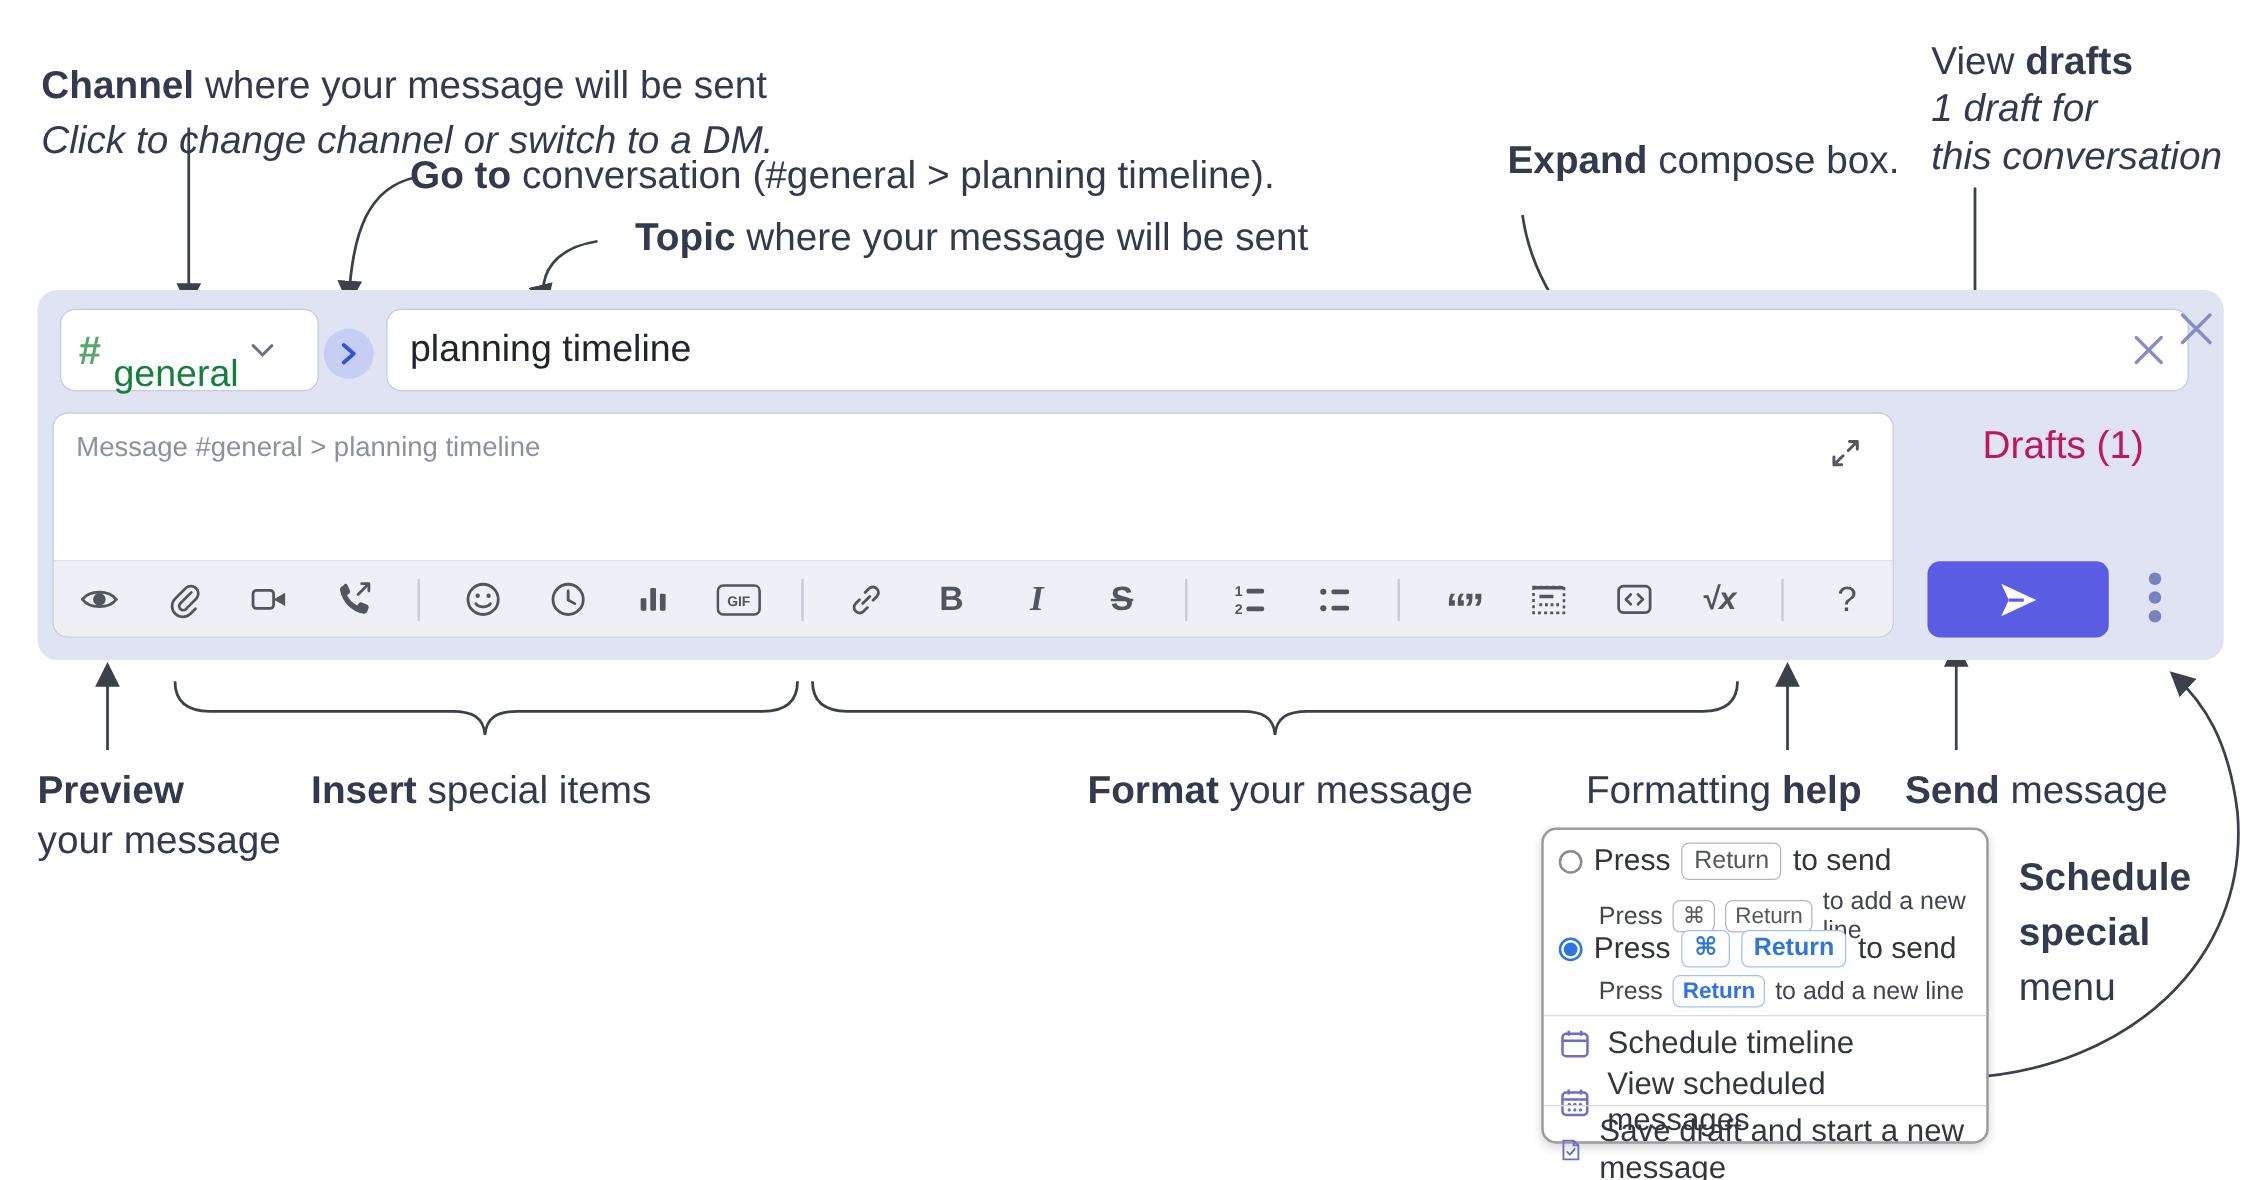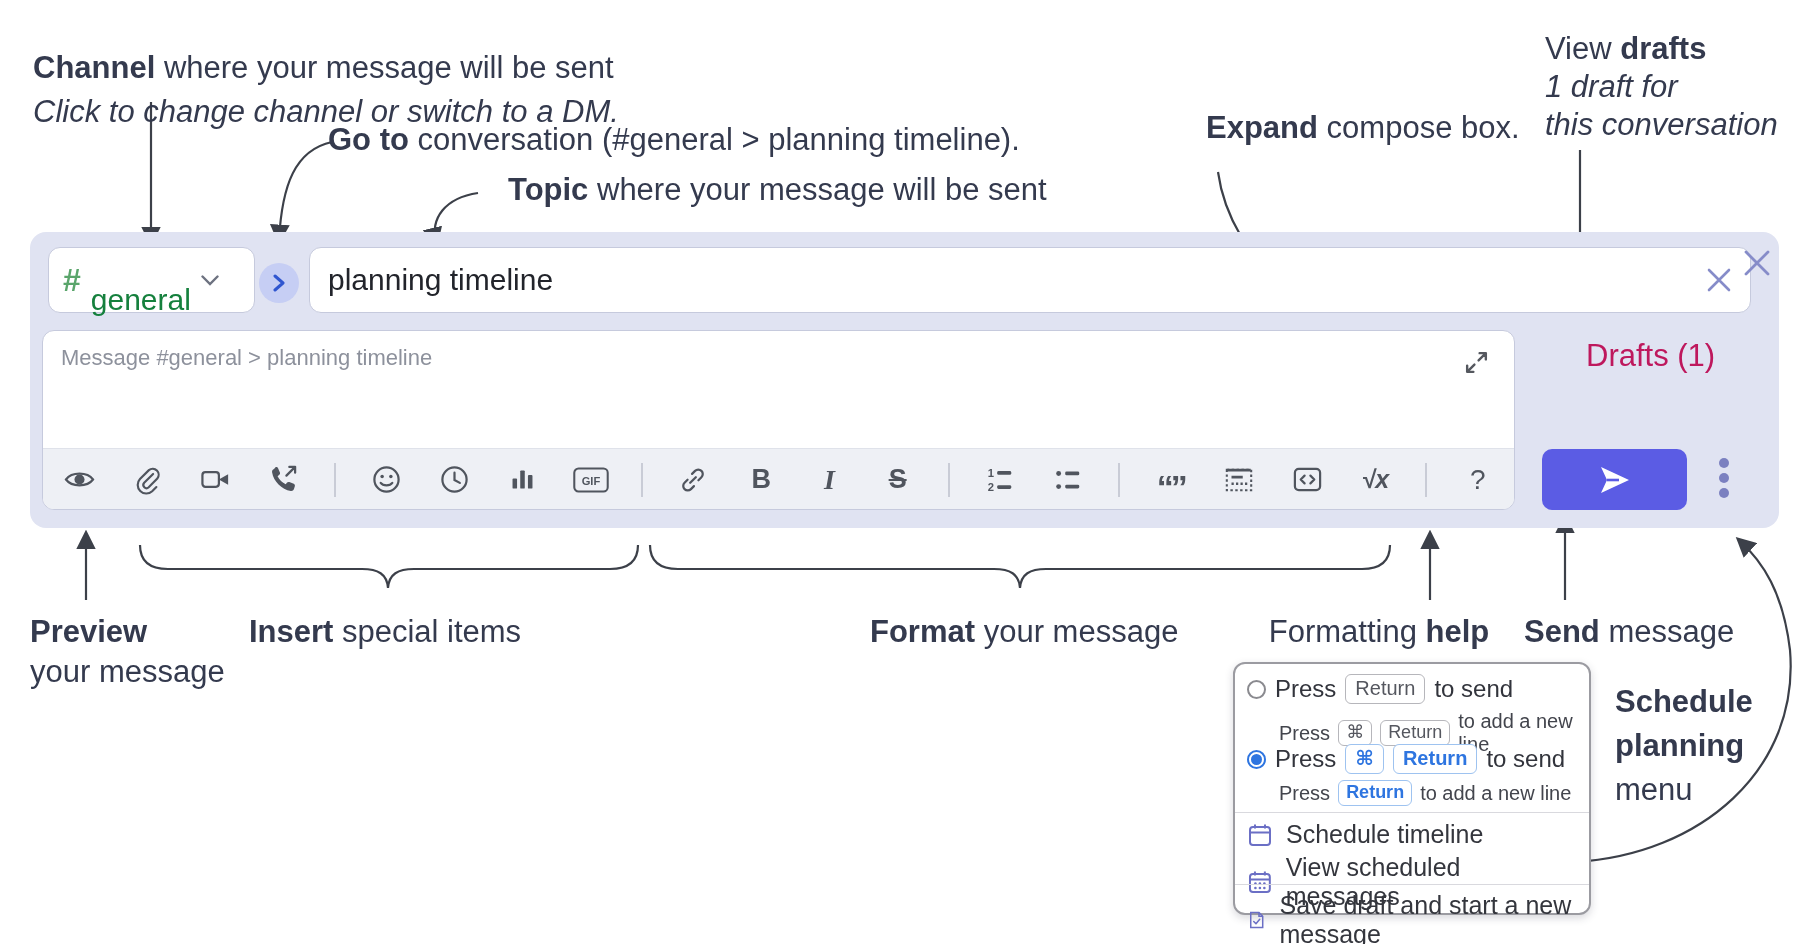--- a/index.html
+++ b/index.html
@@ -273,21 +273,21 @@
 <div class="abs ann" style="left:30px; top:612px;">
   <div><b>Preview</b></div>
   <div>your message</div>
 </div>
 <div class="abs ann ctr" style="left:235px; top:612px; width:300px;"><b>Insert</b><span> special items</span></div>
 <div class="abs ann ctr" style="left:870px; top:612px; width:300px;"><b>Format</b><span> your message</span></div>
 <div class="abs ann ctr" style="left:1267px; top:612px; width:224px;"><span>Formatting </span><b>help</b></div>
 <div class="abs ann ctr" style="left:1524px; top:612px; width:200px;"><b>Send</b><span> message</span></div>
 <div class="abs ann" style="left:1615px; top:680px; line-height:44px;">
   <div><b>Schedule</b></div>
-  <div><b>planning</b></div>
+  <div><b>special</b></div>
   <div>menu</div>
 </div>
 
 <div class="abs popup">
   <div class="prow pmain" style="top:10px;">
     <span class="radio"></span>
     <span>Press</span>
     <span class="kc">Return</span>
     <span>to send</span>
   </div>

